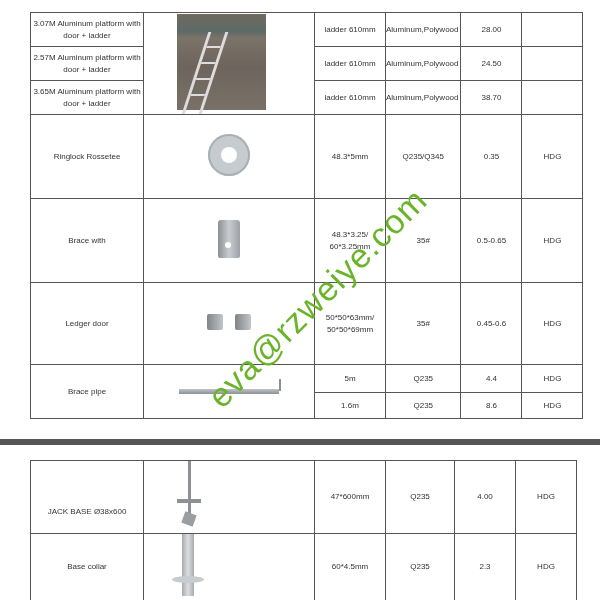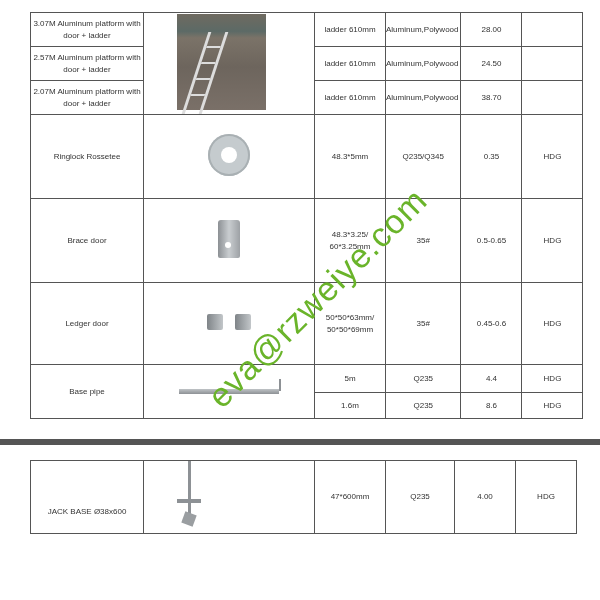--- a/index.html
+++ b/index.html
@@ -68,52 +68,52 @@
     <td></td>
   </tr>
   <tr style="height:34px">
     <td class="name">2.57M Aluminum platform with door + ladder</td>
     <td>ladder 610mm</td>
     <td class="clip">Aluminum,Polywood</td>
     <td>24.50</td>
     <td></td>
   </tr>
   <tr style="height:34px">
-    <td class="name">2.07M Aluminum platform with door + ladder</td>
+    <td class="name">3.65M Aluminum platform with door + ladder</td>
     <td>ladder 610mm</td>
     <td class="clip">Aluminum,Polywood</td>
     <td>38.70</td>
     <td></td>
   </tr>
   <tr style="height:84px">
     <td class="name">Ringlock Rossetee</td>
     <td><span class="rosette"></span></td>
     <td>48.3*5mm</td>
     <td>Q235/Q345</td>
     <td>0.35</td>
     <td>HDG</td>
   </tr>
   <tr style="height:84px">
-    <td class="name">Brace door</td>
+    <td class="name">Brace with</td>
     <td><span class="bracehead"></span></td>
     <td class="name">48.3*3.25/ 60*3.25mm</td>
     <td>35#</td>
     <td>0.5-0.65</td>
     <td>HDG</td>
   </tr>
   <tr style="height:82px">
     <td class="name">Ledger door</td>
     <td><span class="ledgerhead"></span><span class="ledgerhead"></span></td>
     <td class="name">50*50*63mm/ 50*50*69mm</td>
     <td>35#</td>
     <td>0.45-0.6</td>
     <td>HDG</td>
   </tr>
   <tr style="height:28px">
-    <td rowspan="2" class="name">Base pipe</td>
+    <td rowspan="2" class="name">Brace pipe</td>
     <td rowspan="2"><span class="wallpipe"></span></td>
     <td>5m</td>
     <td>Q235</td>
     <td>4.4</td>
     <td>HDG</td>
   </tr>
   <tr style="height:26px">
     <td>1.6m</td>
     <td>Q235</td>
     <td>8.6</td>
@@ -137,19 +137,29 @@
       <tr style="height:72px">
     <td class="name" style="padding-top:30px">JACK BASE Ø38x600</td>
     <td style="text-align:left;padding-left:30px">
       <span class="jackbase"><span class="rod"></span><span class="nut"></span><span class="plate"></span></span>
     </td>
     <td>47*600mm</td>
     <td>Q235</td>
     <td>4.00</td>
     <td>HDG</td>
   </tr>
+  <tr style="height:64px">
+    <td class="name">Base collar</td>
+    <td style="text-align:left;padding-left:24px">
+      <span class="collar"><span class="tube"></span><span class="flange"></span></span>
+    </td>
+    <td>60*4.5mm</td>
+    <td>Q235</td>
+    <td>2.3</td>
+    <td>HDG</td>
+  </tr>
 
 </tbody>
   </table>
 
 <div class="watermark" style="left:200px;top:388px">
   <span>eva@rzweiye.com</span>
 </div>
 
 </body></html>

